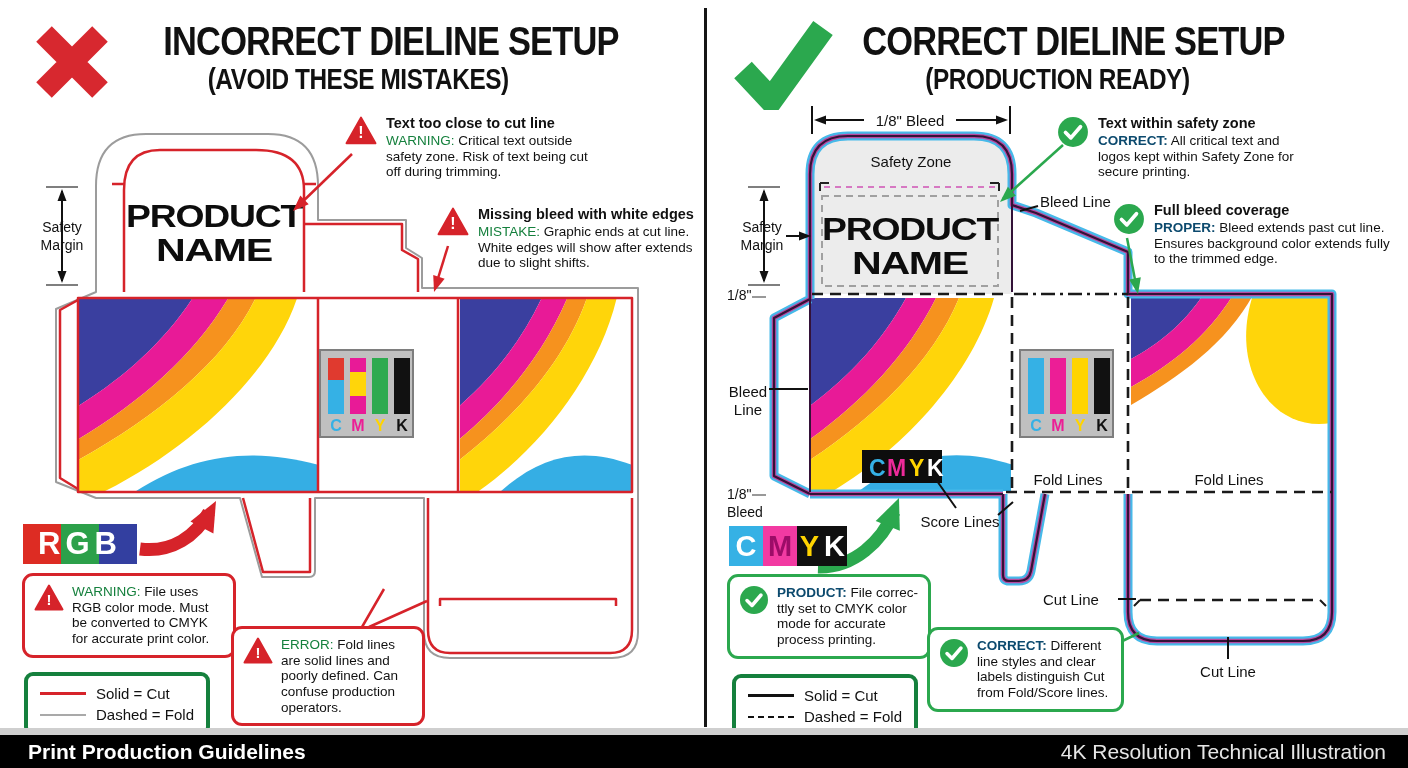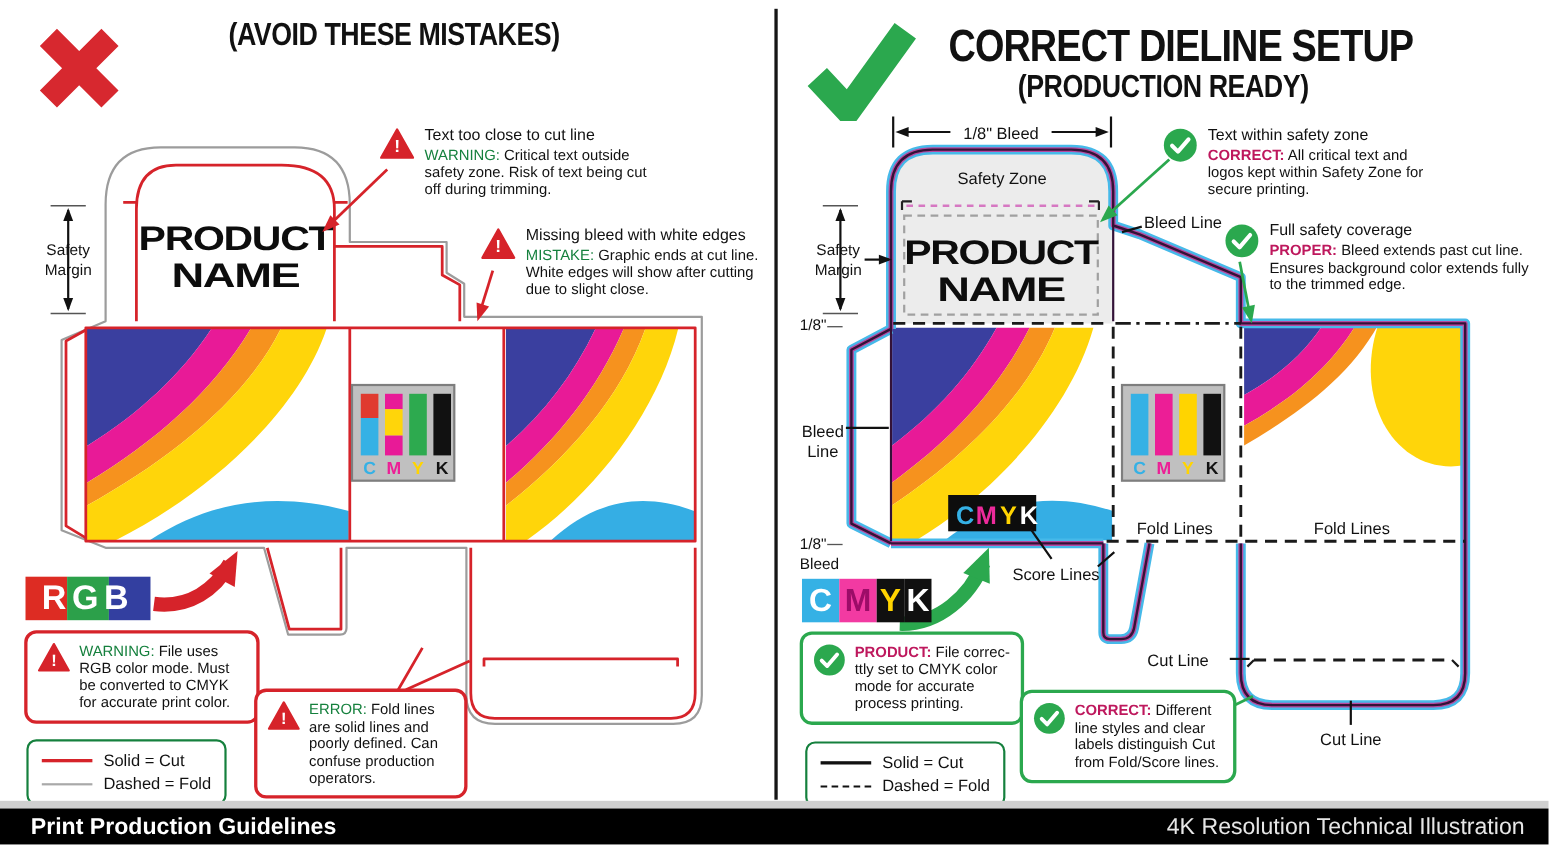--- a/index.html
+++ b/index.html
@@ -6,27 +6,27 @@
   .canvas{position:relative;width:1408px;height:768px;background:#fff;overflow:hidden;
           font-family:"Liberation Sans",sans-serif;color:#111;}
   .abs{position:absolute;}
   .hdr-col{position:absolute;text-align:center;}
   .hdr-title{font-size:41px;font-weight:800;letter-spacing:-1px;white-space:nowrap;}
   .hdr-sub{font-size:29px;font-weight:800;letter-spacing:-0.5px;white-space:nowrap;margin-top:-2px;}
   .scx{display:inline-block;transform:scaleX(.84);transform-origin:center;}
   .divider{position:absolute;left:704px;top:8px;width:3px;height:719px;background:#161616;}
   .co{position:absolute;display:flex;gap:9px;align-items:flex-start;}
   .co-text{font-size:13.5px;line-height:1.16;}
-  .co-title{font-weight:400;font-size:14.5px;line-height:1.1;margin-bottom:1px;}
+  .co-title{font-weight:700;font-size:14.5px;line-height:1.1;margin-bottom:1px;}
   .lead-red{color:#15803d;font-weight:400;}
-  .lead-green{color:#be185d;font-weight:800;}
+  .lead-green{color:#0c4a6e;font-weight:800;}
   .box{position:absolute;border:3px solid #d6232a;border-radius:11px;background:#fff;
        padding:8px 9px;display:flex;gap:8px;align-items:flex-start;}
   .box.green{border-color:#2ba84e;}
-  .legend{position:absolute;border:2px solid #15803d;border-radius:9px;background:#fff;
+  .legend{position:absolute;border:4px solid #15803d;border-radius:9px;background:#fff;
           padding:7px 12px;font-size:15px;}
   .leg-row{display:flex;align-items:center;gap:10px;height:21px;}
   .sample{width:46px;border-top-style:solid;}
   .chip{position:absolute;display:flex;overflow:hidden;}
   .chip-cell{display:flex;align-items:center;justify-content:center;font-weight:800;}
   .rgb-text{position:absolute;inset:0;display:flex;align-items:center;justify-content:center;
             color:#fff;font-size:31px;font-weight:800;letter-spacing:5px;}
   .footer{position:absolute;left:0;bottom:0;width:1408px;height:33px;background:#000000;
           display:flex;align-items:center;justify-content:space-between;}
   .footer-strip{position:absolute;left:0;bottom:33px;width:1408px;height:7px;background:#cfcfcf;}
@@ -230,20 +230,21 @@
       <use href="#ah-big" fill="#2ba84e" transform="translate(899,498) rotate(112)"></use>
     </g>
   </svg>
 
   <div class="abs" style="left:32px;top:22px;">
     <svg width="80" height="80" viewBox="0 0 80 80">
         <path d="M12 12 L68 68 M68 12 L12 68" stroke="#d7282f" stroke-width="22"></path>
       </svg>
   </div>
   <div class="hdr-col" style="left:120px;top:18px;width:476px;">
+    <div class="hdr-title"><span class="scx">INCORRECT DIELINE SETUP</span></div>
     <div class="hdr-sub"><span class="scx">(AVOID THESE MISTAKES)</span></div>
   </div>
   <div class="abs" style="left:733px;top:18px;">
     <svg width="100" height="92" viewBox="0 0 100 92">
         <path d="M10 52 L38 82 L90 10" stroke="#2ba84e" stroke-width="24" fill="none"></path>
       </svg>
   </div>
   <div class="hdr-col" style="left:822px;top:18px;width:470px;">
     <div class="hdr-title"><span class="scx">CORRECT DIELINE SETUP</span></div>
     <div class="hdr-sub"><span class="scx">(PRODUCTION READY)</span></div>
@@ -268,21 +269,21 @@
   <div class="co" style="left:437px;top:207px;">
     <span>
       <svg width="32" height="29" viewBox="0 0 30 27">
           <path d="M15 1.5 L28.5 25.5 H1.5 Z" fill="#d6232a" stroke="#d6232a" stroke-width="2" stroke-linejoin="round"></path>
           <text x="15" y="21" text-anchor="middle" font-size="15" font-weight="bold" fill="#fff">!</text>
         </svg>
     </span>
     <div class="co-text" style="width:218px;">
       <div class="co-title">Missing bleed with white edges</div>
       <span class="lead-red">MISTAKE:</span>
-      <span>Graphic ends at cut line. White edges will show after cutting due to slight close.</span>
+      <span>Graphic ends at cut line. White edges will show after extends due to slight shifts.</span>
     </div>
   </div>
 
   <div class="chip" style="left:23px;top:524px;width:114px;height:40px;">
     <div class="chip-cell" style="width:38px;background:#dd2c23;"></div>
     <div class="chip-cell" style="width:38px;background:#2ca04a;"></div>
     <div class="chip-cell" style="width:38px;background:#333fa0;"></div>
     <div class="rgb-text">RGB</div>
   </div>
 
@@ -338,21 +339,21 @@
   </div>
 
   <div class="co" style="left:1113px;top:203px;">
     <span>
       <svg width="32" height="32" viewBox="0 0 30 30">
           <circle cx="15" cy="15" r="14" fill="#2ba84e"></circle>
           <path d="M8 15.5 L13 20.5 L22 10" stroke="#fff" stroke-width="3.5" fill="none" stroke-linecap="round" stroke-linejoin="round"></path>
         </svg>
     </span>
     <div class="co-text" style="width:242px;">
-      <div class="co-title">Full safety coverage</div>
+      <div class="co-title">Full bleed coverage</div>
       <span class="lead-green">PROPER:</span>
       <span>Bleed extends past cut line. Ensures background color extends fully to the trimmed edge.</span>
     </div>
   </div>
 
   <div class="chip" style="left:729px;top:526px;width:118px;height:40px;">
     <div class="chip-cell" style="width:34px;background:#35b1e5;color:#fff;font-size:29px;">C</div>
     <div class="chip-cell" style="width:34px;background:#f23aa2;color:#9c0c68;font-size:29px;">M</div>
     <div class="chip-cell" style="width:25px;background:#101010;color:#ffd400;font-size:29px;">Y</div>
     <div class="chip-cell" style="width:25px;background:#101010;color:#fff;font-size:29px;">K</div>

